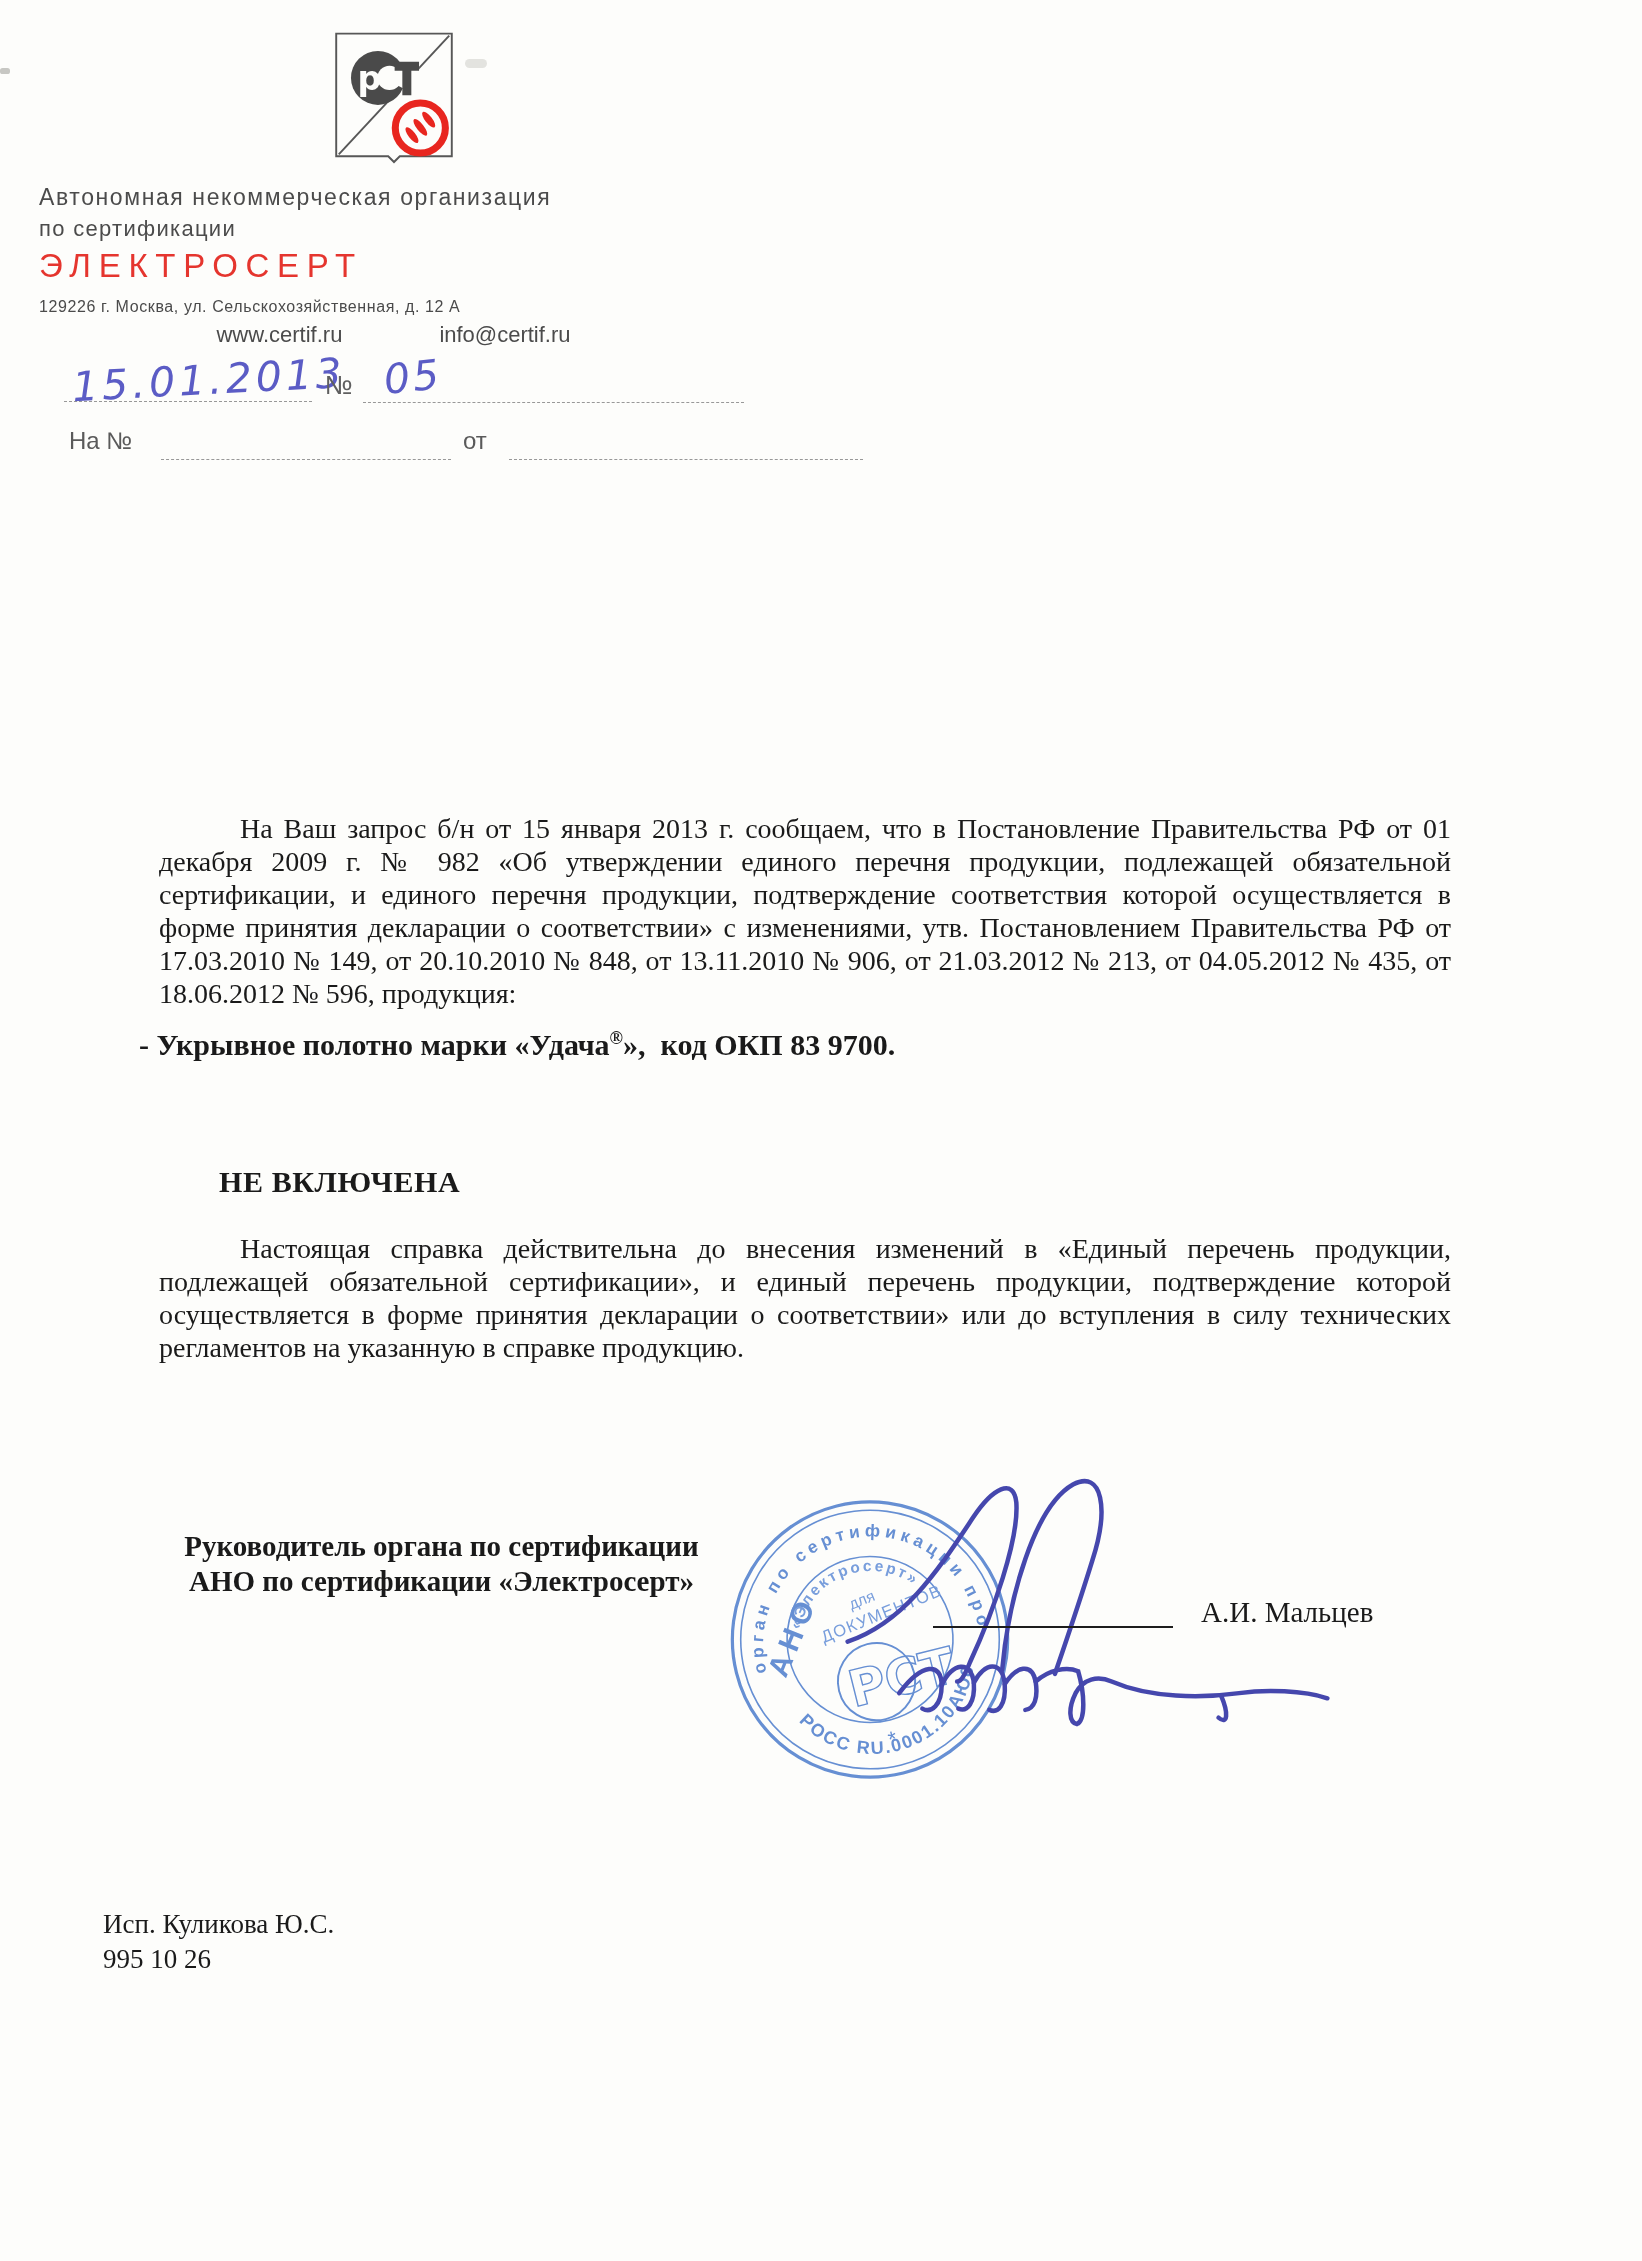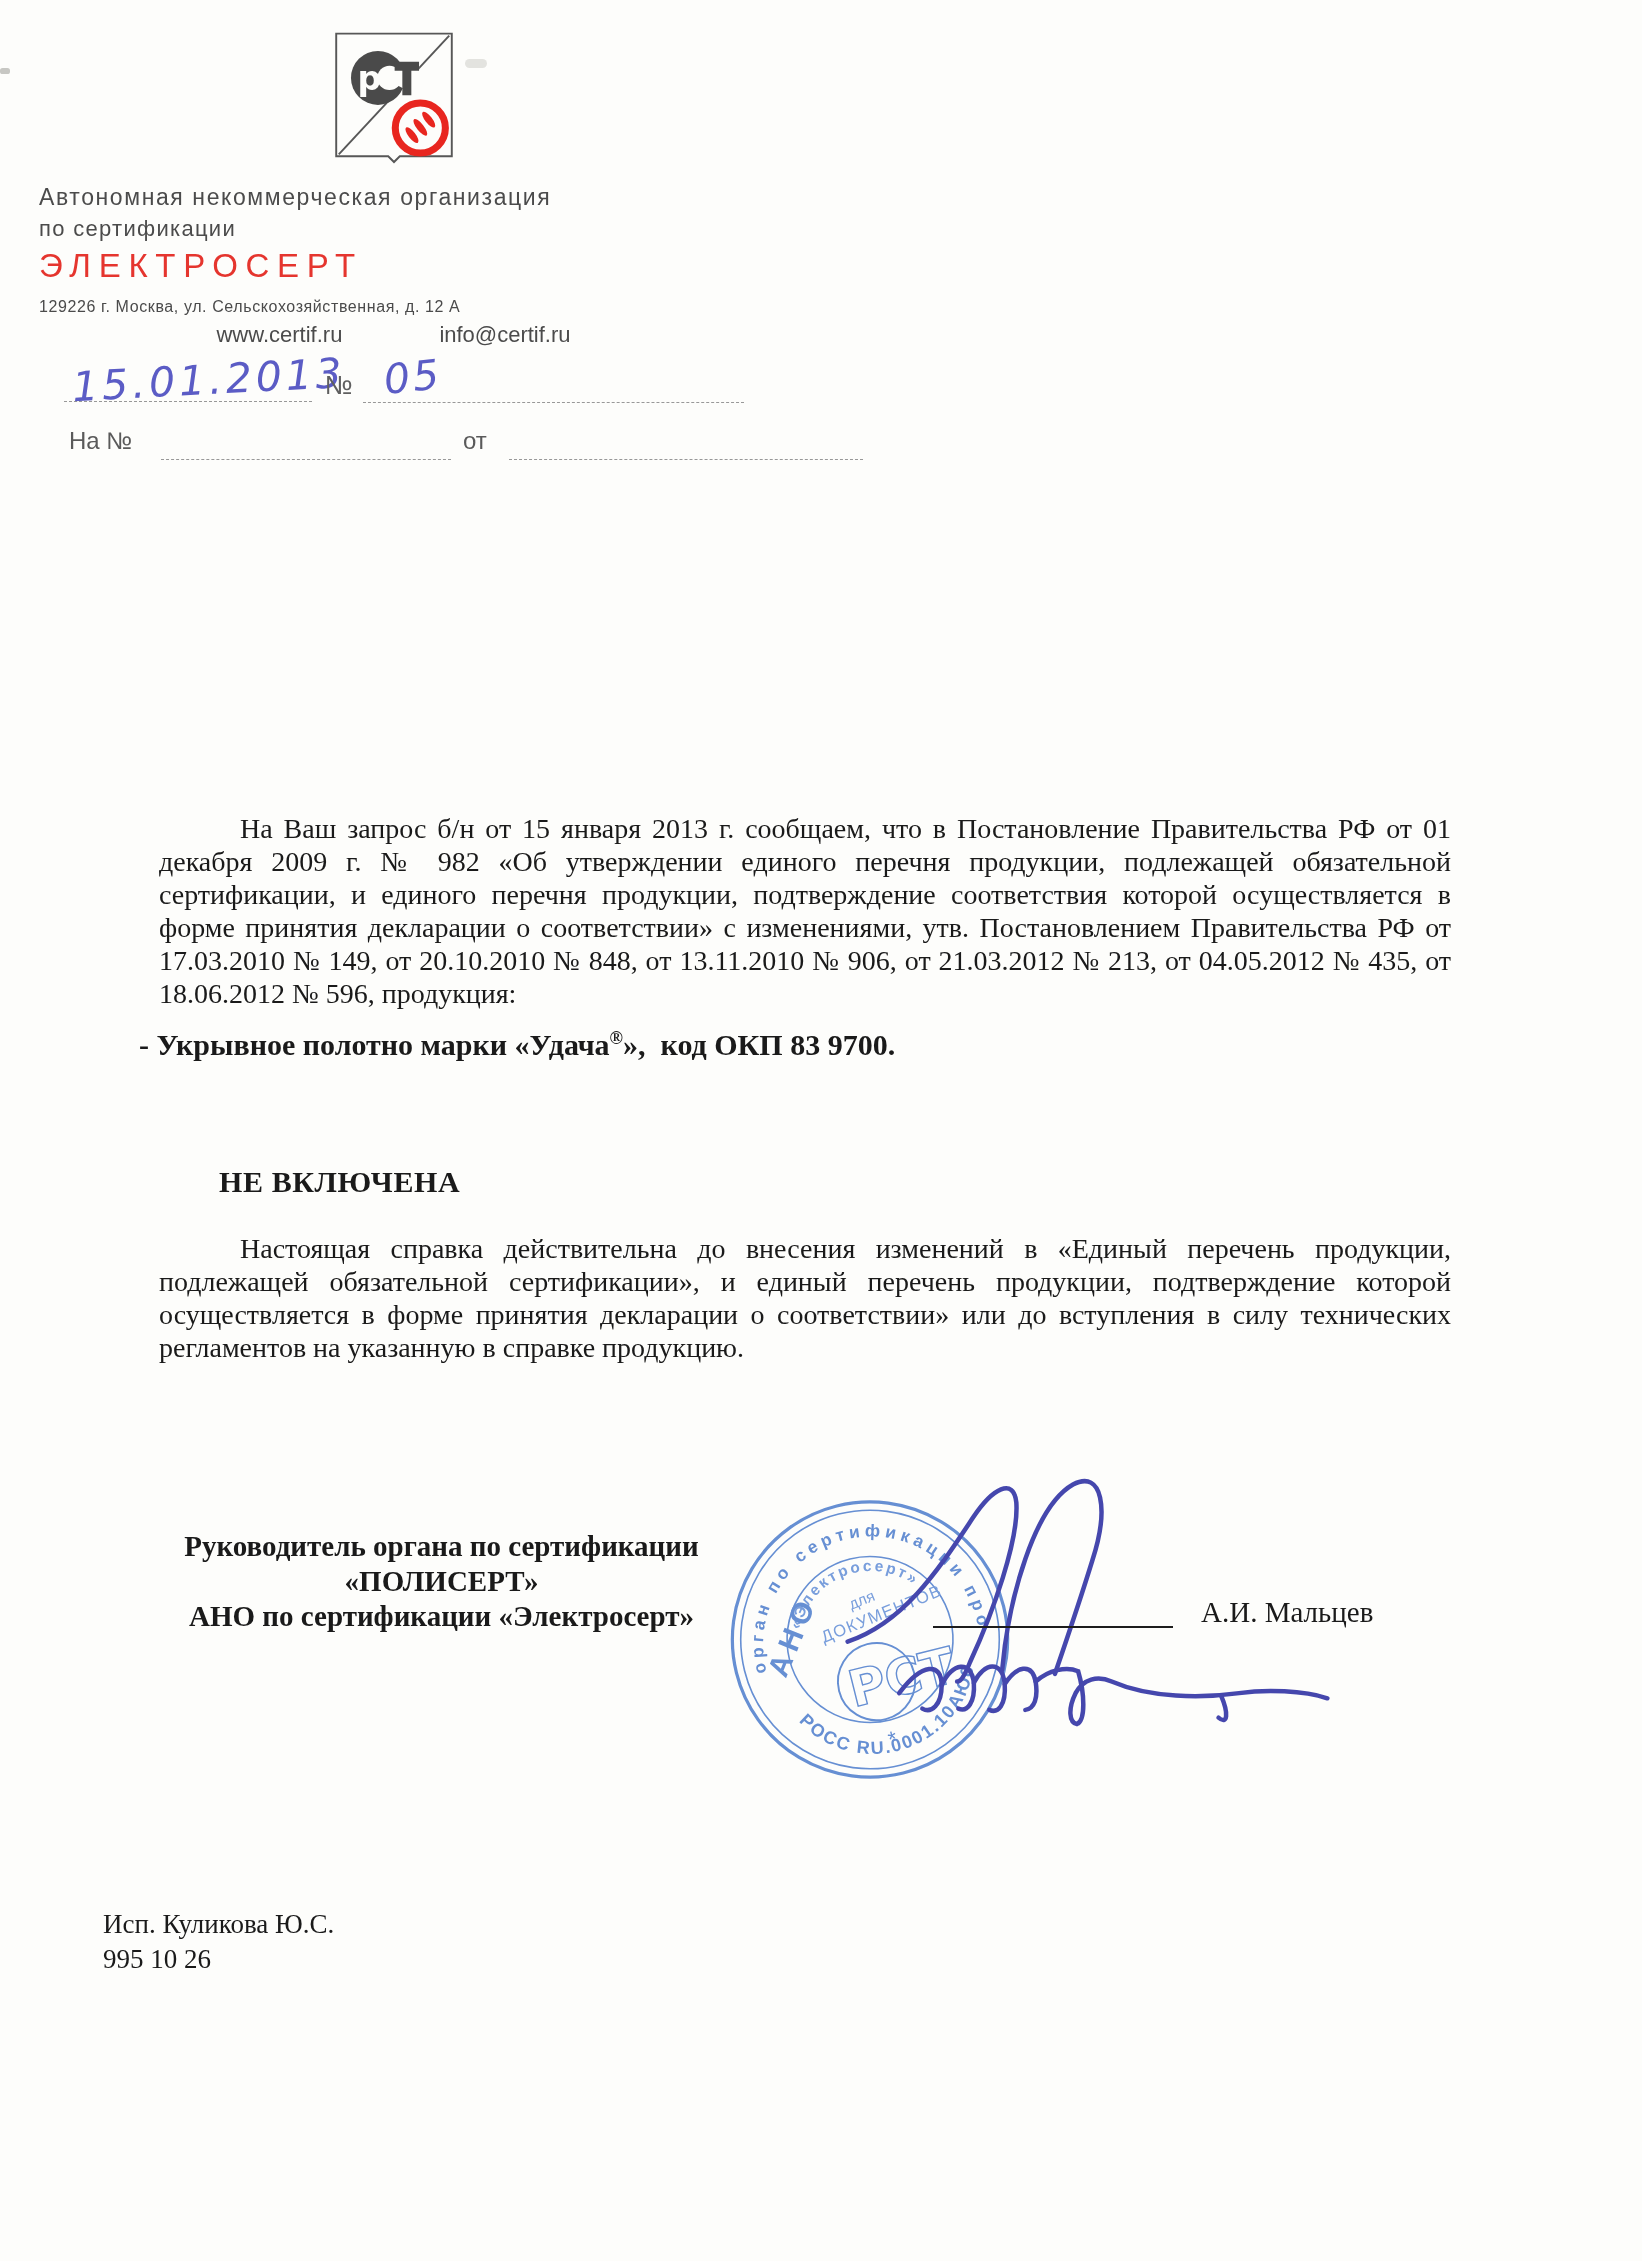--- a/index.html
+++ b/index.html
@@ -108,21 +108,20 @@
   <div class="para para1">На Ваш запрос б/н от 15 января 2013 г. сообщаем, что в Постановление Правительства РФ от 01 декабря 2009 г. № 982 «Об утверждении единого перечня продукции, подлежащей обязательной сертификации, и единого перечня продукции, подтверждение соответствия которой осуществляется в форме принятия декларации о соответствии» с изменениями, утв. Постановлением Правительства РФ от 17.03.2010 № 149, от 20.10.2010 № 848, от 13.11.2010 № 906, от 21.03.2012 № 213, от 04.05.2012 № 435, от 18.06.2012 № 596,  продукция:</div>
 
   <div class="product"><span>- Укрывное полотно марки «Удача</span><sup>®</sup><span>»,  код ОКП 83 9700.</span></div>
 
   <div class="verdict">НЕ ВКЛЮЧЕНА</div>
 
   <div class="para para2">Настоящая справка действительна до внесения изменений в «Единый перечень продукции, подлежащей обязательной сертификации», и единый перечень продукции, подтверждение которой осуществляется в форме принятия декларации о соответствии» или до вступления в силу технических регламентов на указанную в справке продукцию.</div>
 
   <div class="sig-titles">
     <div>Руководитель органа по сертификации</div>
-    <div>«ПОЛИСЕРТ»</div>
     <div>АНО по сертификации «Электросерт»</div>
   </div>
 
   <div class="stamp">
     <svg width="294" height="301" viewBox="0 0 456 468">
       <g fill="none" stroke="#5b87d0">
         <circle cx="228" cy="234" r="214" stroke-width="5"></circle>
         <circle cx="228" cy="234" r="201" stroke-width="2.5"></circle>
         <circle cx="228" cy="234" r="129" stroke-width="2.5"></circle>
       </g>

